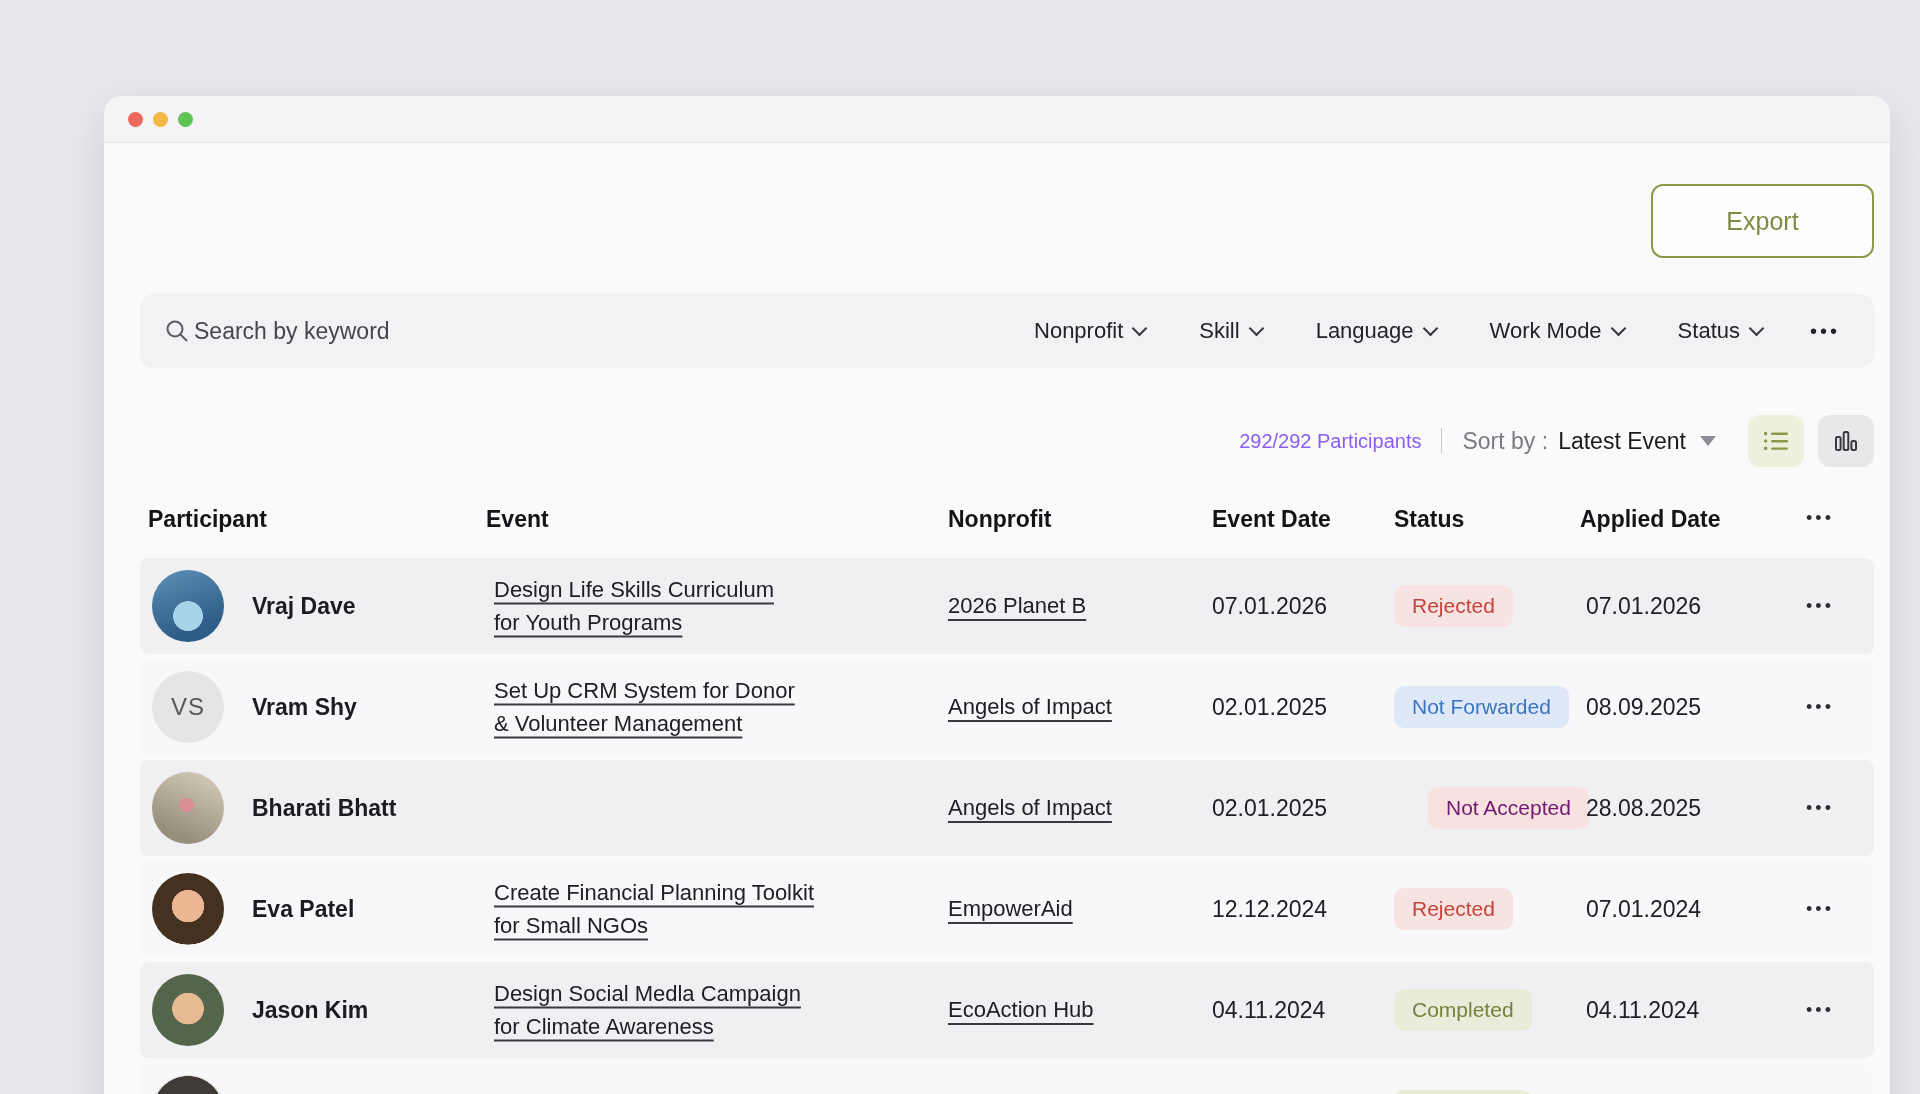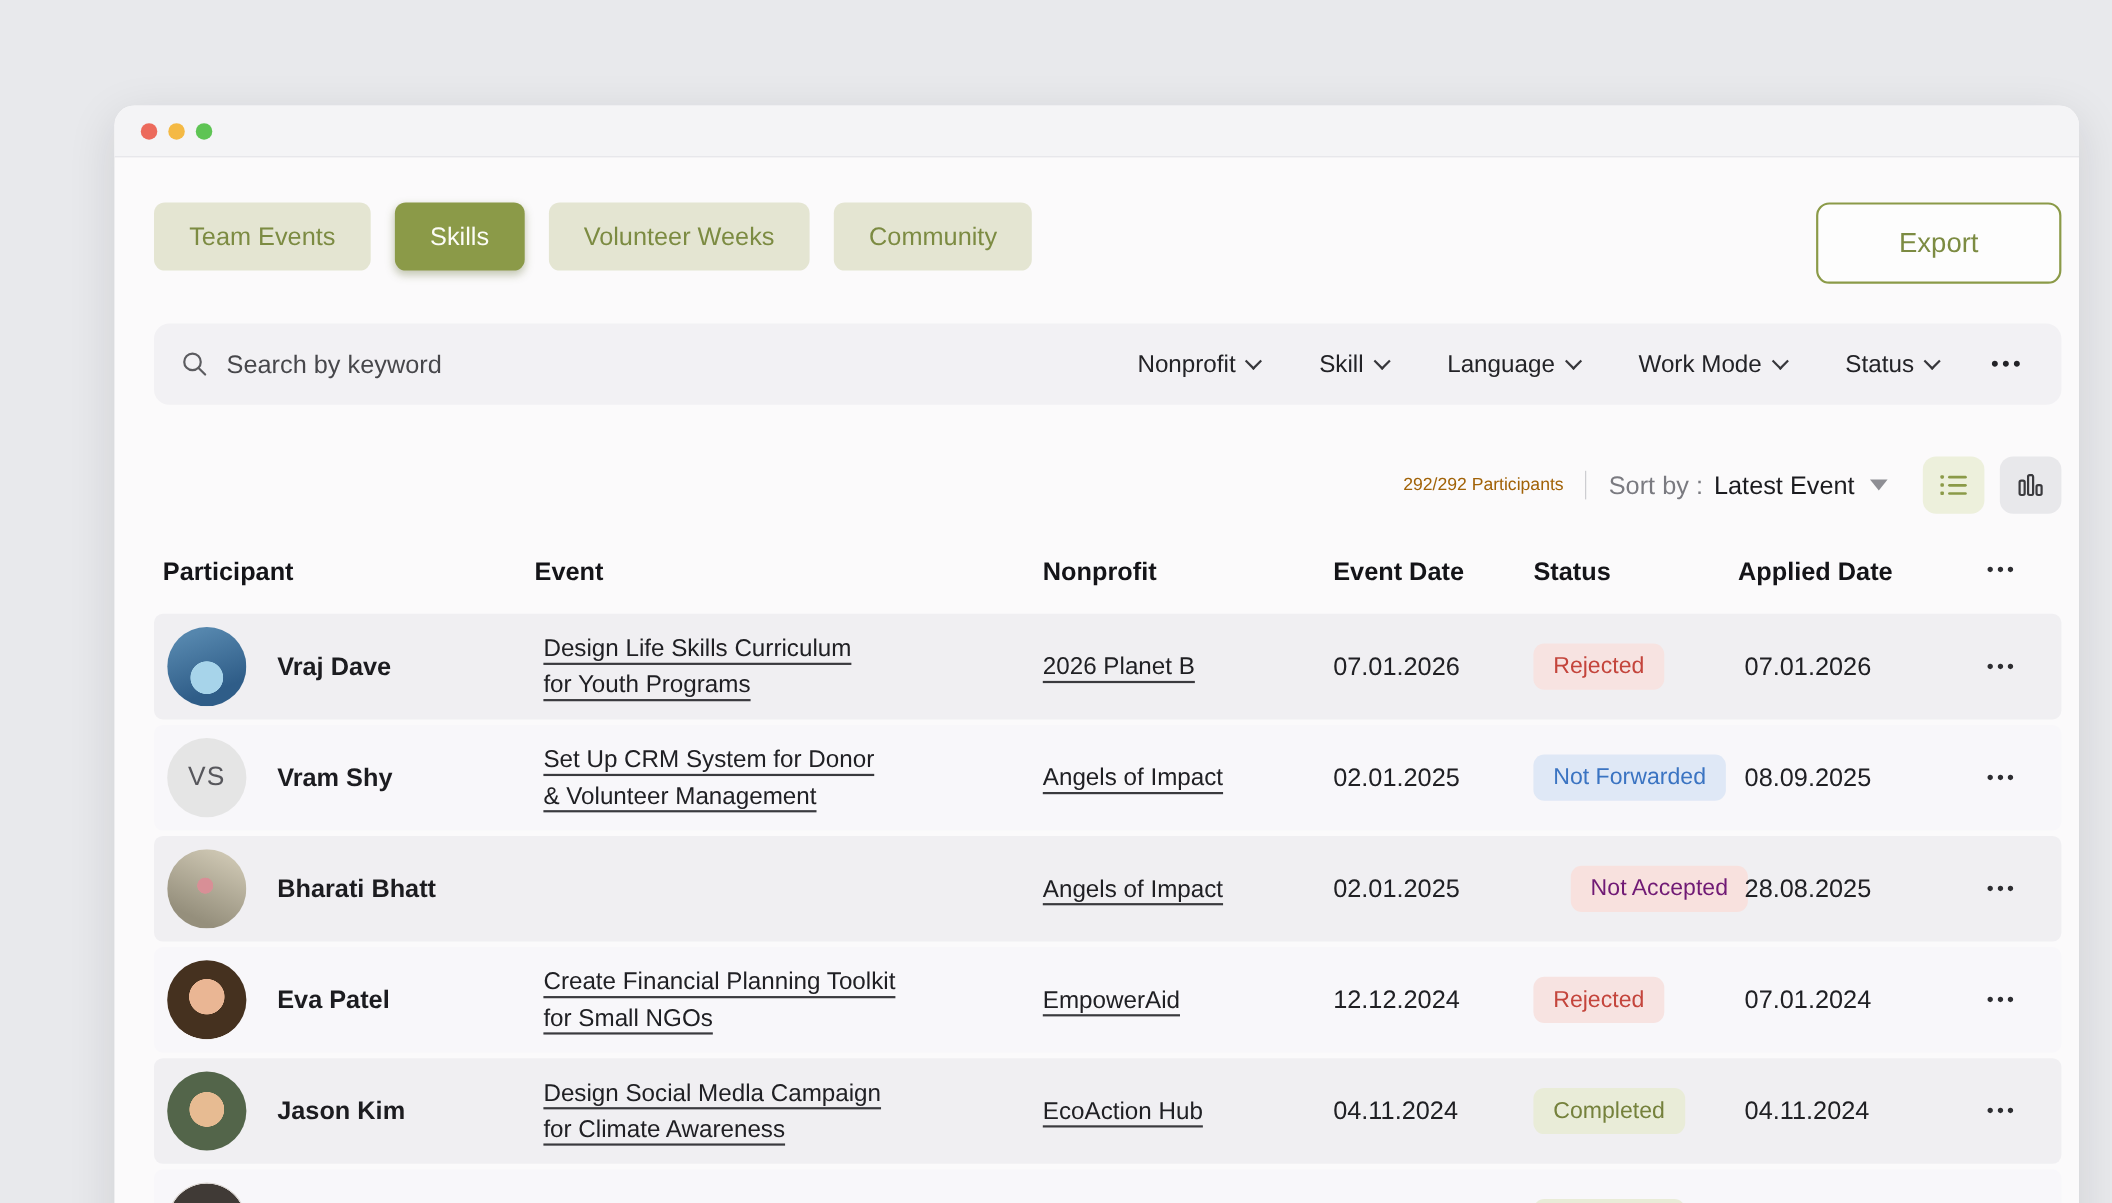--- a/index.html
+++ b/index.html
@@ -39,35 +39,35 @@
     margin-left:auto;width:223px;height:74px;border-radius:12px;cursor:pointer;
     border:2px solid #8b9a48;background:rgba(255,255,255,.55);
     color:#7c8b42;font-size:25px;font-family:inherit;
   }
 
   
   .searchbar{
     margin-top:40px;height:74px;background:#f2f1f4;border-radius:14px;
     display:flex;align-items:center;padding:0 34px 0 24px;
   }
-  .search-left{display:flex;align-items:center;gap:14px;flex:1;min-width:0;}
+  .search-left{display:flex;align-items:center;gap:2px;flex:1;min-width:0;}
   .search-input{
     flex:1;background:transparent;border:none;outline:none;
     font-size:23px;color:#202024;font-family:inherit;
   }
   .search-input::placeholder{color:#47474b;opacity:1;}
   .filters{display:flex;align-items:center;gap:54px;}
   .filter-item{display:flex;align-items:center;gap:11px;font-size:22px;color:#232327;cursor:pointer;white-space:nowrap;}
   .chev{width:9px;height:9px;border-right:2px solid #37373b;border-bottom:2px solid #37373b;
         transform:rotate(45deg);margin-top:-6px;display:inline-block;}
   .more-filters{font-size:20px;letter-spacing:3px;color:#232327;cursor:pointer;margin-left:-6px;}
 
   
   .results-row{margin-top:47px;display:flex;align-items:center;justify-content:flex-end;gap:12px;height:52px;}
-  .count{font-size:16px;color:#a16207;}
+  .count{font-size:20px;color:#8b5cf6;}
   .vbar{width:1px;height:26px;background:#c8c8cd;margin:0 8px;}
   .sort-group{display:flex;align-items:center;gap:10px;cursor:pointer;}
   .sort-label{font-size:23px;color:#7a7a80;}
   .sort-value{font-size:23px;color:#1b1b1f;}
   .caret{width:0;height:0;border-left:8px solid transparent;border-right:8px solid transparent;
          border-top:10px solid #8e8e94;margin-left:4px;}
   .view-toggles{display:flex;gap:14px;margin-left:20px;}
   .vt{width:56px;height:52px;border-radius:12px;border:none;cursor:pointer;
       display:flex;align-items:center;justify-content:center;}
   .vt.list{background:#edf0dc;}
@@ -129,26 +129,20 @@
 <div class="window">
   <div class="titlebar">
     <span class="tl red"></span>
     <span class="tl yellow"></span>
     <span class="tl green"></span>
   </div>
 
   <div class="content">
 
     <div class="tabs-row">
-      <div class="tabs" id="tabs">
-          <button class="tab">Team Events</button>
-          <button class="tab active">Skills</button>
-          <button class="tab">Volunteer Weeks</button>
-          <button class="tab">Community</button>
-        </div>
       <button class="export">Export</button>
     </div>
 
     <div class="searchbar">
       <div class="search-left">
         <svg width="26" height="26" viewBox="0 0 26 26">
           <circle cx="11" cy="11" r="7.5" fill="none" stroke="#5c5c60" stroke-width="2"></circle>
           <line x1="16.5" y1="16.5" x2="22.5" y2="22.5" stroke="#5c5c60" stroke-width="2" stroke-linecap="round"></line>
         </svg>
         <input class="search-input" type="text" placeholder="Search by keyword" style="">

